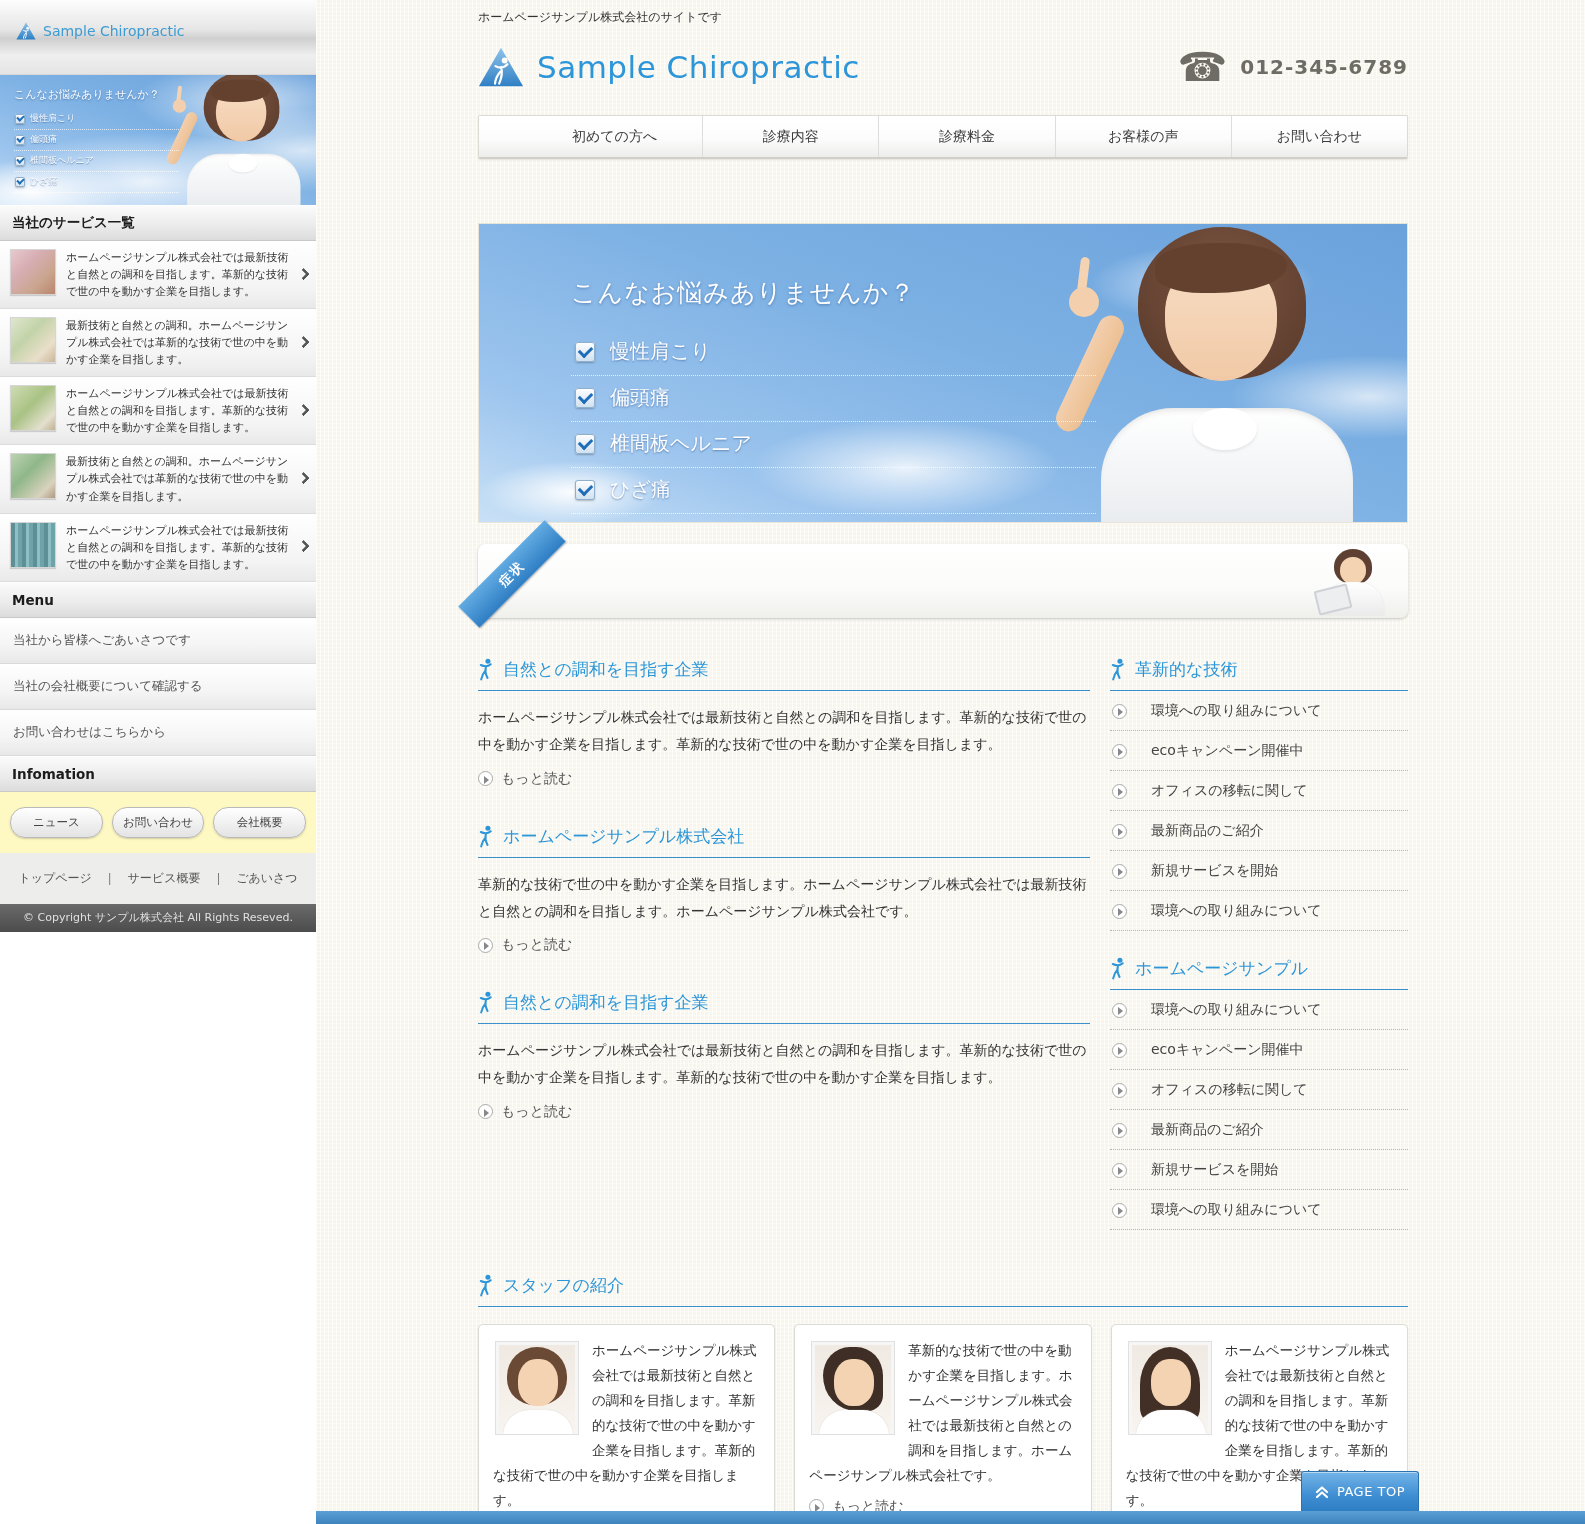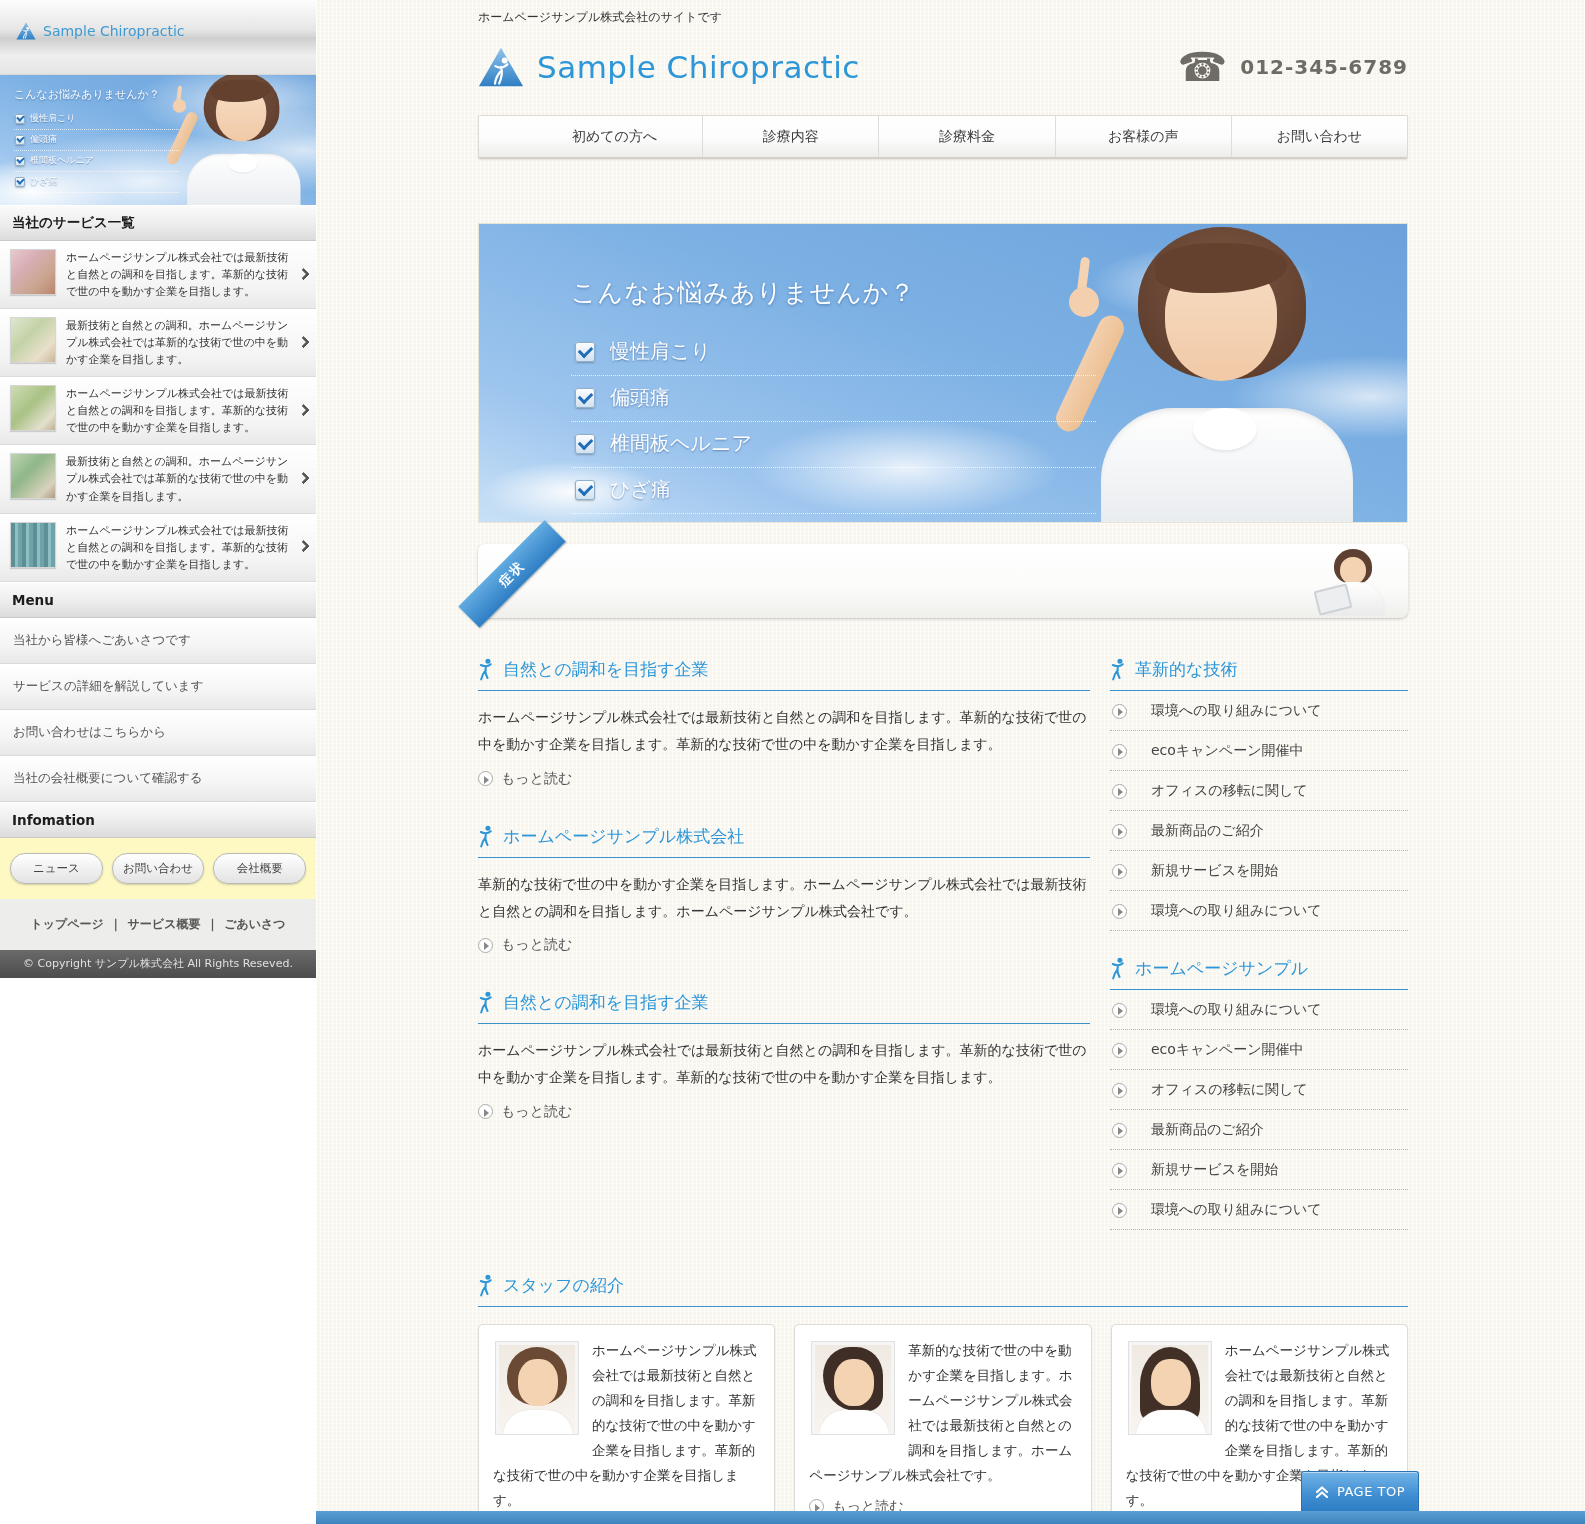--- a/index.html
+++ b/index.html
@@ -30,21 +30,21 @@
 .t1{background:linear-gradient(135deg,#e8c9cd 0%,#d7aeb4 35%,#caa58e 70%,#b9856e 100%);}
 .t2{background:linear-gradient(135deg,#dfe6cf 0%,#c3d3a8 40%,#e9dfca 75%,#cbb79a 100%);}
 .t3{background:linear-gradient(135deg,#cfdcb4 0%,#a9c284 45%,#e3e0cd 80%,#bfb193 100%);}
 .t4{background:linear-gradient(135deg,#bcd3b2 0%,#8fb789 40%,#d9d2bd 80%,#ad9a82 100%);}
 .t5{background:repeating-linear-gradient(90deg,#5c8f96 0 4px,#8dbfc4 4px 7px,#6fa3aa 7px 11px),linear-gradient(180deg,#7fb1b8,#4f7f86);}
 .sb-service-text{font-size:11px;line-height:1.55;color:#333;}
 .sb-arrow{position:absolute;right:8px;top:50%;width:9px;height:9px;border-right:3px solid #555;border-bottom:3px solid #555;transform:translateY(-60%) rotate(-45deg);border-radius:1px;}
 .sb-menu-item{height:46px;display:flex;align-items:center;padding-left:13px;font-size:12.5px;color:#555;background:linear-gradient(180deg,#ffffff 0%,#f5f5f5 60%,#e8e8e8 100%);border-bottom:1px solid #dadada;cursor:pointer;}
 .sb-buttons{display:flex;gap:9px;padding:15px 10px;background:#fef9c3;}
 .sb-btn{flex:1;height:31px;border-radius:15px;background:linear-gradient(180deg,#ffffff,#e3e3e3);border:1px solid #b9b9b9;font-size:11.5px;color:#444;display:flex;align-items:center;justify-content:center;box-shadow:0 1px 2px rgba(0,0,0,.18);cursor:pointer;}
-.sb-footlinks{display:flex;justify-content:center;align-items:center;gap:6px;padding:17px 0;font-size:12px;color:#555;background:#ededeb;font-weight:bold;}
+.sb-footlinks{display:flex;justify-content:center;align-items:center;gap:12px;padding:17px 0;font-size:12px;color:#555;background:#ededeb;}
 .sb-footlinks .lnk{cursor:pointer;}
 .sb-copy{height:28px;display:flex;align-items:center;justify-content:center;font-size:11px;color:#e0e0e0;background:linear-gradient(180deg,#6a6a6a,#4c4c4c);}
 
 
 .main{position:absolute;left:316px;top:0;width:1269px;height:1524px;
  background-color:#f8f5ec;
  background-image:repeating-linear-gradient(90deg,rgba(255,255,255,.7) 0,rgba(255,255,255,.7) 1px,transparent 1px,transparent 4px),
  repeating-linear-gradient(0deg,rgba(255,255,255,.45) 0,rgba(255,255,255,.45) 1px,transparent 1px,transparent 4px);}
 .container{width:930px;margin-left:162px;position:relative;}
 .tagline{font-size:12px;color:#333;padding-top:9px;}
@@ -209,23 +209,22 @@
     <span class="sb-arrow"></span>
   </div>
   <div class="sb-service">
     <div class="thumb t5"></div>
     <div class="sb-service-text">ホームページサンプル株式会社では最新技術と自然との調和を目指します。革新的な技術で世の中を動かす企業を目指します。</div>
     <span class="sb-arrow"></span>
   </div>
 
   <div class="sb-bar">Menu</div>
   <div class="sb-menu-item">当社から皆様へごあいさつです</div>
-  <div class="sb-menu-item">サービスの詳細を解説しています</div>
+  <div class="sb-menu-item">当社の会社概要について確認する</div>
   <div class="sb-menu-item">お問い合わせはこちらから</div>
-  <div class="sb-menu-item">当社の会社概要について確認する</div>
 
   <div class="sb-bar">Infomation</div>
   <div class="sb-buttons">
     <div class="sb-btn">ニュース</div>
     <div class="sb-btn">お問い合わせ</div>
     <div class="sb-btn">会社概要</div>
   </div>
 
   <div class="sb-footlinks">
     <span class="lnk">トップページ</span>

